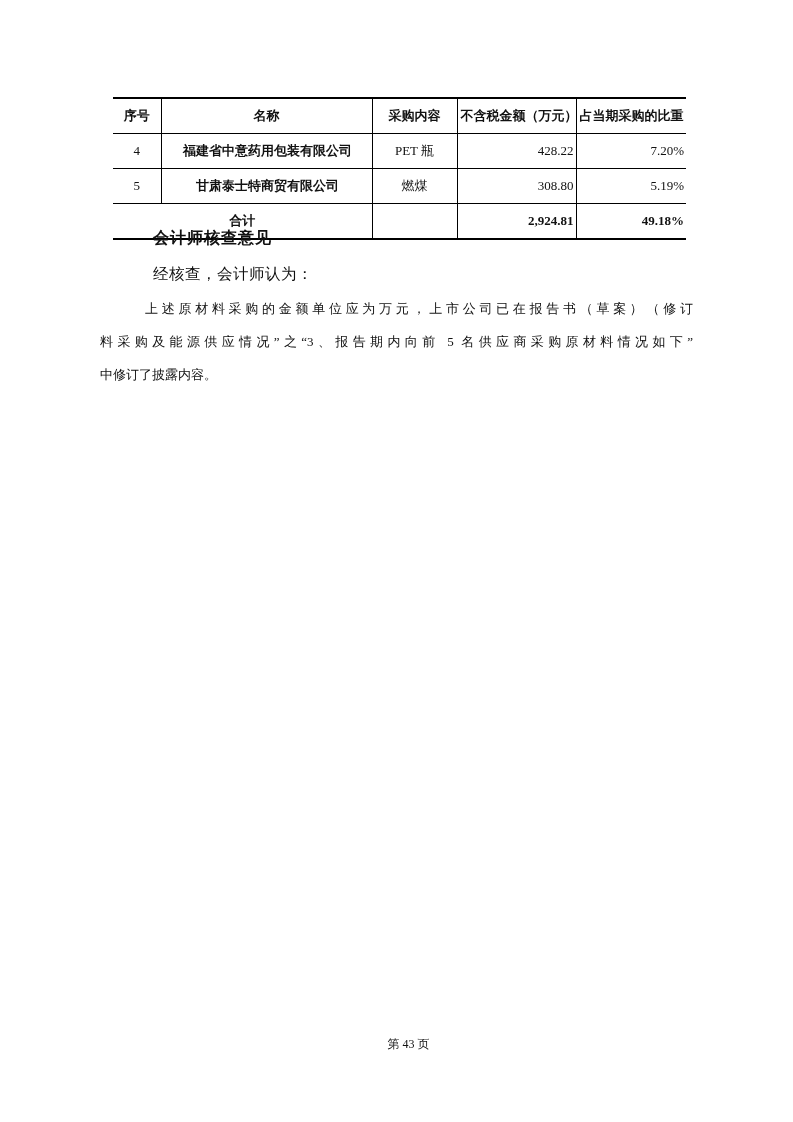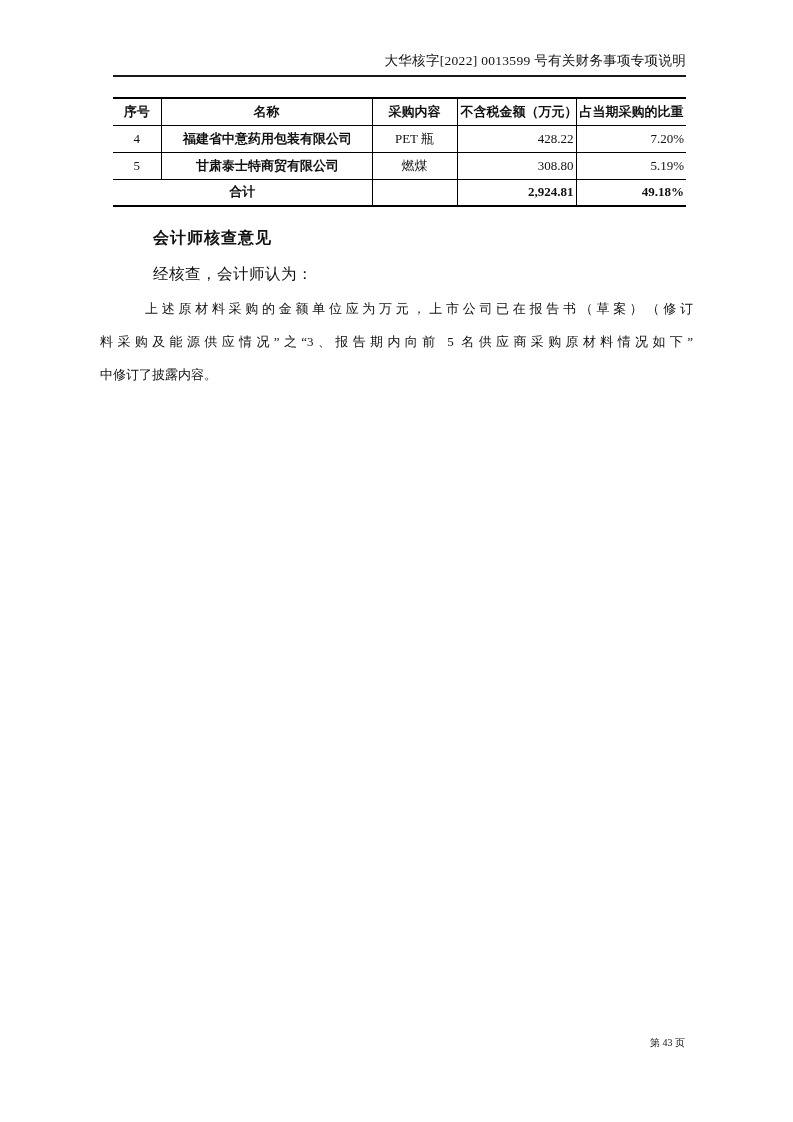--- a/index.html
+++ b/index.html
@@ -39,21 +39,21 @@
     border-top: 2.5px solid #000;
     border-bottom: 2.5px solid #000;
   }
   .purchase-table th,
   .purchase-table td {
     border-right: 1.5px solid #000;
     border-bottom: 1.5px solid #000;
     height: 27px;
     font-size: 13px;
     vertical-align: middle;
-    padding: 0 3px;
+    padding: 8px 3px;
     overflow: hidden;
     white-space: nowrap;
   }
   .purchase-table th { font-weight: bold; text-align: center; }
   .purchase-table .col-last { border-right: none; }
   .purchase-table tr.row-last th,
   .purchase-table tr.row-last td { border-bottom: none; }
   .purchase-table .c-center { text-align: center; }
   .purchase-table .c-left   { text-align: center; padding-left: 5px; font-weight: bold; }
   .purchase-table .c-right  { text-align: right; padding-right: 2px; }
@@ -98,33 +98,32 @@
     width: 593px;
     text-align: center;
     text-indent: 28px;
     font-size: 15.5px;
     letter-spacing: 1px;
   }
 
   
   .page-footer {
     position: absolute;
-    left: 92px;
+    left: 112px;
     top: 1036px;
     width: 593px;
-    text-align: right;
-    font-size: 10px;
+    text-align: center;
+    font-size: 12px;
   }
 </style>
 </head>
 <body>
 
 <div class="page">
 
-  <div class="page-header">大华核字[2022] 0013599 号有关财务事项专项说明</div>
 
   <table class="purchase-table">
     <colgroup>
       <col style="width:48px">
       <col style="width:211px">
       <col style="width:85px">
       <col style="width:119px">
       <col style="width:110px">
     </colgroup>
     <tbody>

